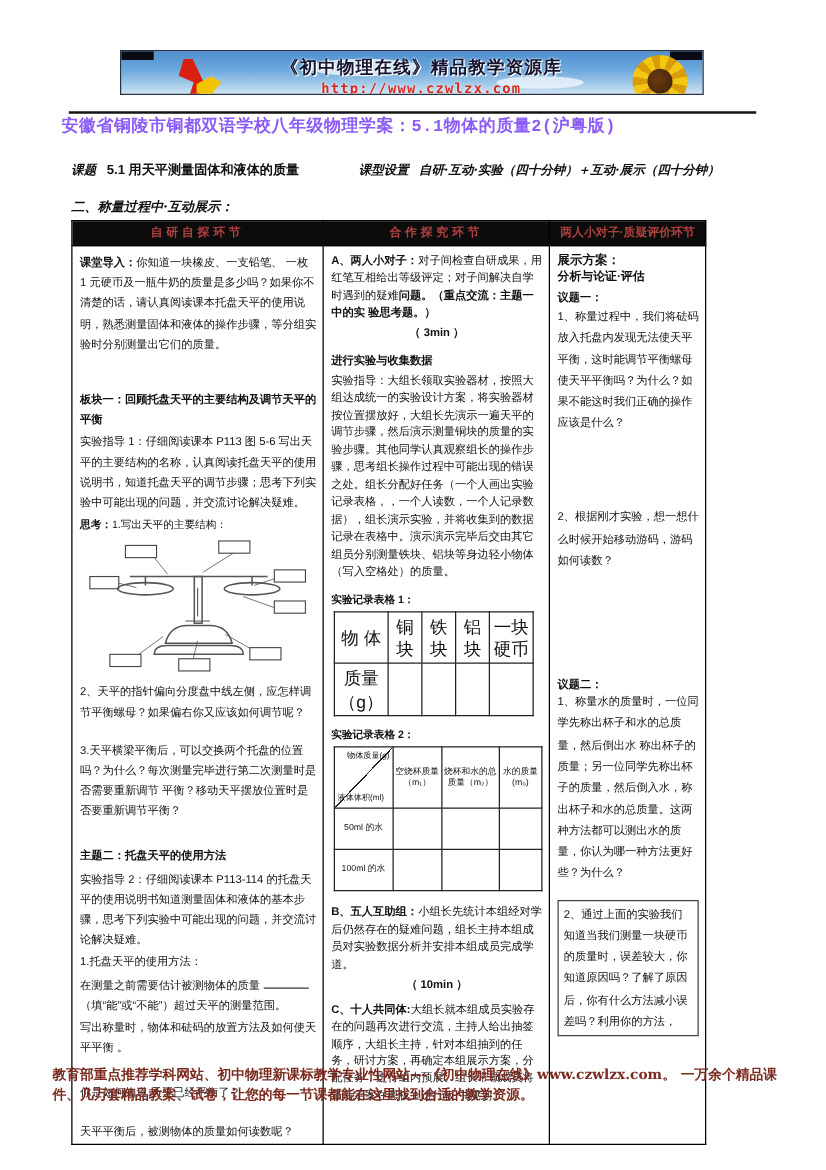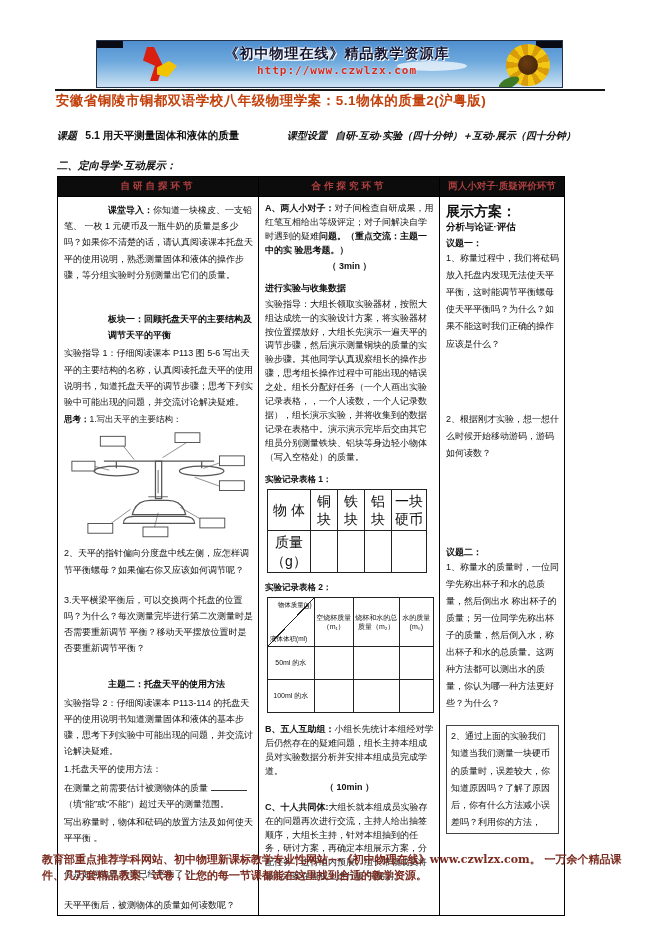--- a/index.html
+++ b/index.html
@@ -1,20 +1,20 @@
 <!DOCTYPE html>
 <html><head>
 <meta charset="utf-8">
 <style>
   html,body{margin:0;padding:0;background:#ffffff;}
   body{width:661px;height:936px;overflow:hidden;font-family:"Liberation Sans",sans-serif;color:#111;}
   .page{position:relative;width:661px;height:936px;}
 
   
-  .banner{position:absolute;left:96px;top:40px;width:467px;height:48px;
+  .banner{position:absolute;left:96px;top:40px;width:467px;height:36px;
     background:linear-gradient(180deg,#4f8fd0 0%,#6ea9dd 45%,#a8cdea 80%,#cfe4f3 100%);
     border:1px solid #24324a;box-sizing:border-box;overflow:hidden;}
   .cloud{position:absolute;background:#eef5fb;border-radius:50%;opacity:.8;}
   .corner-mark{position:absolute;top:0;width:26px;height:7px;background:#0a0a14;}
   .corner-mark.left{left:0;}
   .corner-mark.right{right:0;}
   .banner-text{position:absolute;left:110px;top:4px;width:260px;text-align:center;}
   .banner-title{font-family:"DejaVu Serif",serif;font-weight:bold;font-size:14px;color:#141430;
     text-shadow:0 0 2px #ffffff,1px 1px 0 #ffffff;white-space:nowrap;letter-spacing:1px;}
   .banner-url{font-family:"DejaVu Sans Mono",monospace;font-weight:bold;font-size:11px;color:#d42a1e;
@@ -31,21 +31,21 @@
     background:repeating-conic-gradient(#f4c713 0 20deg,#d89d08 20deg 40deg);}
   .sunflower .center{position:absolute;left:12px;top:11px;width:20px;height:20px;border-radius:50%;
     background:radial-gradient(circle at 40% 40%,#6b3c12,#3a2007);}
   .sunflower .leaf{position:absolute;left:-8px;bottom:-2px;width:22px;height:10px;background:#3e7a25;
     border-radius:60% 40% 60% 40%;transform:rotate(-20deg);}
 
   .rule{position:absolute;left:55px;top:89px;width:550px;border-top:2px solid #141414;}
 
   
   .doc-title{position:absolute;left:0;top:92px;width:542px;text-align:center;
-    color:#c2410c;font-weight:bold;font-size:13.5px;letter-spacing:.5px;}
+    color:#8b5cf6;font-weight:bold;font-size:13.5px;letter-spacing:.5px;font-family:Liberation Mono, monospace;}
   .info-line{position:absolute;left:66px;top:112px;width:520px;display:flex;justify-content:space-between;
     font-size:10.5px;font-weight:bold;color:#753a2d;}
   .blank{display:inline-block;border-bottom:1px solid #5a3a30;height:10px;vertical-align:bottom;}
   .uval{border-bottom:1px solid #5a3a30;padding:0 6px;}
 
   
   .fancy{font-family:"DejaVu Serif",serif;font-weight:bold;font-style:italic;}
   .topic-line{position:absolute;left:57px;top:129px;width:548px;font-size:10px;white-space:nowrap;}
   .topic-line .tval{font-weight:bold;font-size:10.5px;}
   .topic-line .gap{display:inline-block;width:42px;}
@@ -56,21 +56,21 @@
   table.main{position:absolute;left:57px;top:176px;border-collapse:collapse;table-layout:fixed;}
   table.main,table.main td,table.main th{border:1.5px solid #000;}
   table.main th.h{background:#0c0c0c;color:#b04040;font-size:9.5px;font-weight:bold;height:19px;padding:0;}
   th.h.sp{letter-spacing:3px;}
   table.main td.sub{font-size:7.5px;color:#222;text-align:center;height:15px;font-weight:normal;padding:0;}
   table.main td.cell{vertical-align:top;height:596px;padding:5px 5px 0 6px;font-size:9px;overflow:hidden;}
   .w1{width:200px;} .w2{width:180px;} .w3{width:124px;}
 
   
   .col1 p{margin:0 0 2px 0;line-height:1.8;}
-  .col1 .h-bold{font-weight:bold;margin-left:44px;}
+  .col1 .h-bold{font-weight:bold;}
   .sp28{height:26px;} .sp14{height:12px;} .sp20{height:18px;}
   .fillblank{display:inline-block;width:36px;border-bottom:1px solid #333;height:9px;}
   .diagram{margin:2px 0 0 6px;}
 
   
   .col2 p{margin:0;line-height:1.55;}
   .tcenter{text-align:center;font-weight:bold;margin:2px 0 6px 0 !important;}
   .exp-h{font-weight:bold;margin:8px 0 2px 0 !important;}
   .tbl-label{font-weight:bold;font-size:8.5px;margin:8px 0 3px 0 !important;}
   table.rec{border-collapse:collapse;margin-left:2px;}
@@ -81,21 +81,21 @@
   table.rec2 td.d{width:52px;height:48px;position:relative;padding:0;}
   table.rec2 td.c1{width:40px;} table.rec2 td.c2{width:48px;} table.rec2 td.c3{width:36px;}
   table.rec2 tr.dr td{height:28px;}
   td.d::after{content:"";position:absolute;inset:0;
     background:linear-gradient(to bottom right,transparent calc(50% - .5px),#222 calc(50% - .5px),#222 calc(50% + .5px),transparent calc(50% + .5px));}
   td.d .tr{position:absolute;right:2px;top:3px;font-size:6.5px;z-index:1;}
   td.d .bl{position:absolute;left:2px;bottom:3px;font-size:6.5px;z-index:1;}
 
   
   .col3 p{margin:0;line-height:1.9;}
-  .col3 .plan{font-weight:bold;font-size:14px;line-height:1.3;}
+  .col3 .plan{font-weight:bold;font-size:10px;line-height:1.3;}
   .col3 .plan-sub{font-weight:bold;font-size:9.5px;line-height:1.4;margin-bottom:4px;}
   .col3 .tlabel{font-weight:bold;}
   .gap60{height:58px;} .gap86{height:84px;}
   .qbox{border:1px solid #444;padding:2px 4px;margin-top:13px;}
 
   
   .footer{position:absolute;left:42px;top:852px;width:586px;
     font-family:"DejaVu Serif",serif;font-weight:bold;font-size:11px;color:#7a2a1e;line-height:1.45;}
 </style>
 </head>
@@ -130,21 +130,21 @@
 
   <div class="topic-line">
     <span class="fancy">课题</span>&nbsp;&nbsp;
     <span class="tval">5.1 用天平测量固体和液体的质量</span>
     <span class="gap"></span>
     <span class="fancy">课型设置</span>&nbsp;&nbsp;
     <span class="fancy">自研·互动·实验（四十分钟）＋互动·展示（四十分钟）</span>
   </div>
 
 
-  <div class="section-line fancy">二、定向导学·互动展示：</div>
+  <div class="section-line fancy">二、称量过程中·互动展示：</div>
 
   <table class="main">
     <tbody>
         <tr>
       <th class="h sp w1">自研自探环节</th>
       <th class="h sp w2">合作探究环节</th>
       <th class="h w3">两人小对子·质疑评价环节</th>
     </tr>
     <tr>
 

